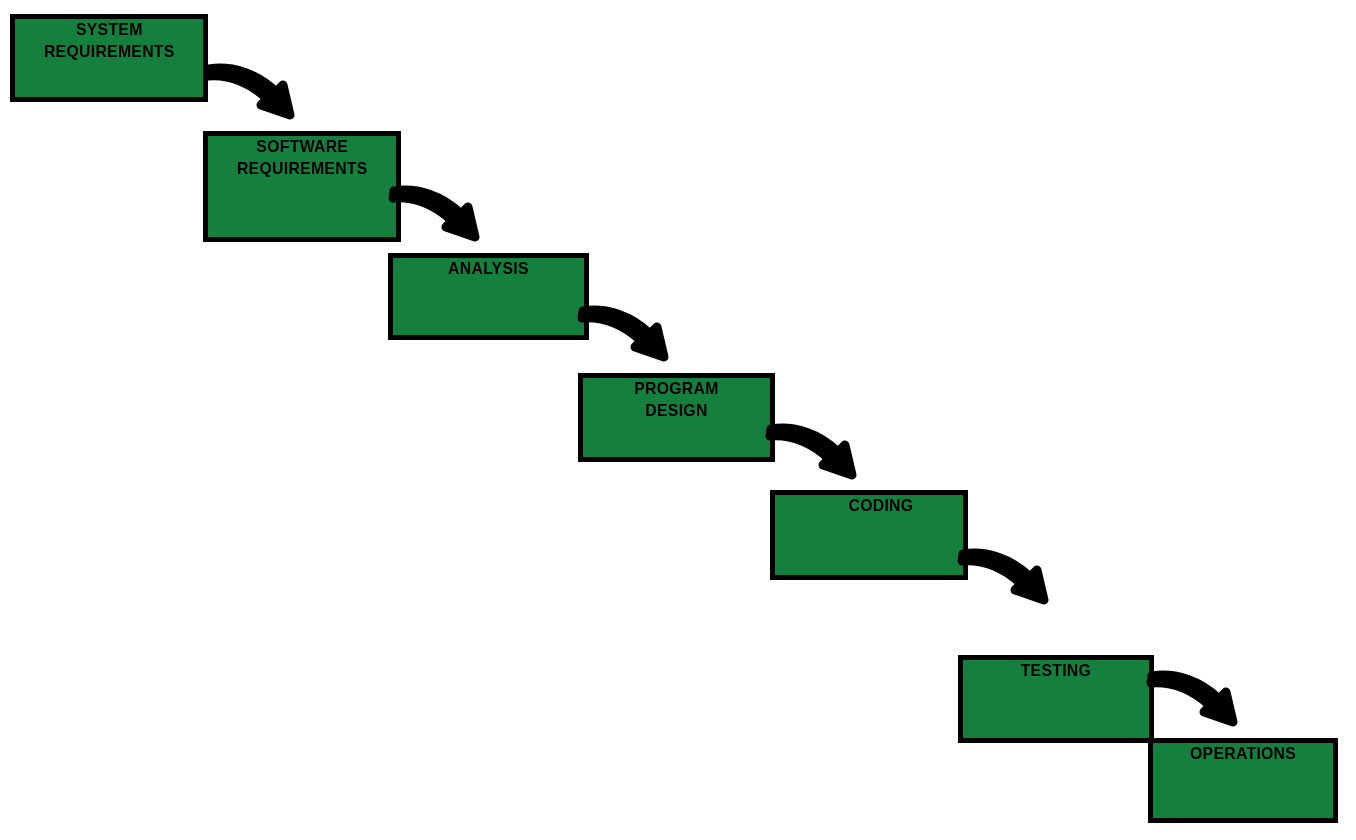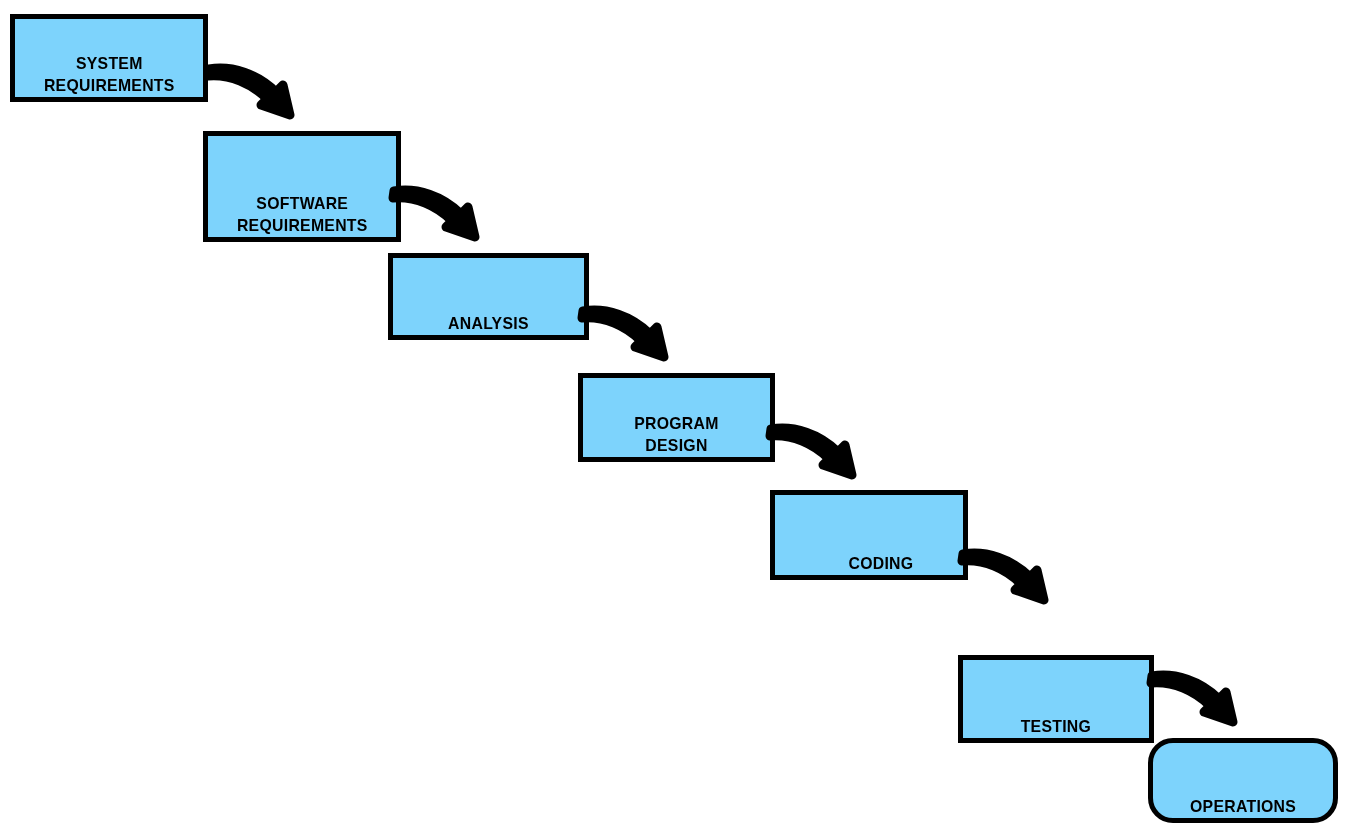--- a/index.html
+++ b/index.html
@@ -14,24 +14,24 @@
   #canvas {
     position: relative;
     width: 1356px;
     height: 840px;
     background: #ffffff;
     overflow: hidden;
   }
   .stage-box {
     position: absolute;
     box-sizing: border-box;
-    background: #7dd3fc;
+    background: #15803d;
     border: 5px solid #000000;
     display: flex;
-    align-items: flex-end;
+    align-items: flex-start;
     justify-content: center;
     text-align: center;
   }
   .stage-label {
     font-family: "Liberation Sans", "DejaVu Sans", sans-serif;
     font-weight: bold;
     font-size: 17px;
     line-height: 1.30;
     letter-spacing: 0.3px;
     color: #000000;
@@ -67,21 +67,21 @@
   </div>
   <div class="stage-box" style="left: 388px; top: 253px; width: 201px; height: 87px;">
     <span class="stage-label" style="font-size: 17px;">ANALYSIS</span>
   </div>
   <div class="stage-box" style="left: 770px; top: 490px; width: 198px; height: 90px; padding-left: 24px;">
     <span class="stage-label" style="font-size: 17px;">CODING</span>
   </div>
   <div class="stage-box" style="left: 958px; top: 616px; width: 196px; height: 88px; margin-top: 39px;">
     <span class="stage-label" style="font-size: 17px;">TESTING</span>
   </div>
-  <div class="stage-box" style="left: 1148px; top: 738px; width: 190px; height: 85px; border-radius: 25px;">
+  <div class="stage-box" style="left: 1148px; top: 738px; width: 190px; height: 85px;">
     <span class="stage-label" style="font-size: 17px;">OPERATIONS</span>
   </div>
 
   <svg class="arrow-svg" viewBox="0 0 92 60" style="left: 204px; top: 68px; width: 92px; height: 60px;">
       <path d="M 4,8 C 26,6 48,16 63,31 L 57,37 L 86,47 L 79,17 L 72,24 C 54,6 28,-3 5,1 Z" class="arrow-shape" stroke="#000000" stroke-width="9" stroke-linejoin="round" fill="#000000"></path>
     </svg>
   <svg class="arrow-svg" viewBox="0 0 92 60" style="left: 389px; top: 190px; width: 92px; height: 60px;">
       <path d="M 4,8 C 26,6 48,16 63,31 L 57,37 L 86,47 L 79,17 L 72,24 C 54,6 28,-3 5,1 Z" class="arrow-shape" stroke="#000000" stroke-width="9" stroke-linejoin="round" fill="#000000"></path>
     </svg>
   <svg class="arrow-svg" viewBox="0 0 92 60" style="left: 578px; top: 310px; width: 92px; height: 60px;">

